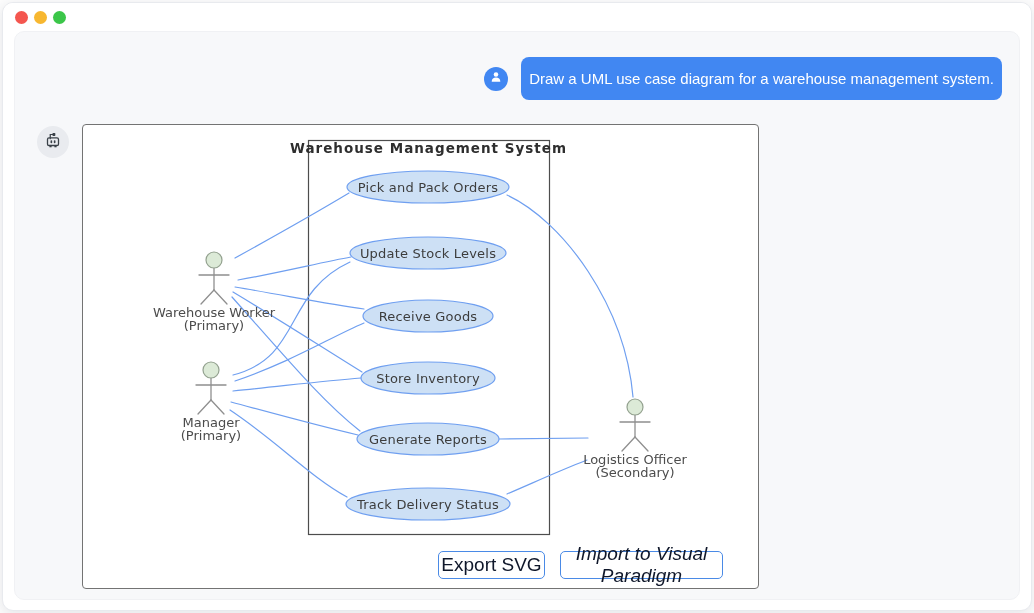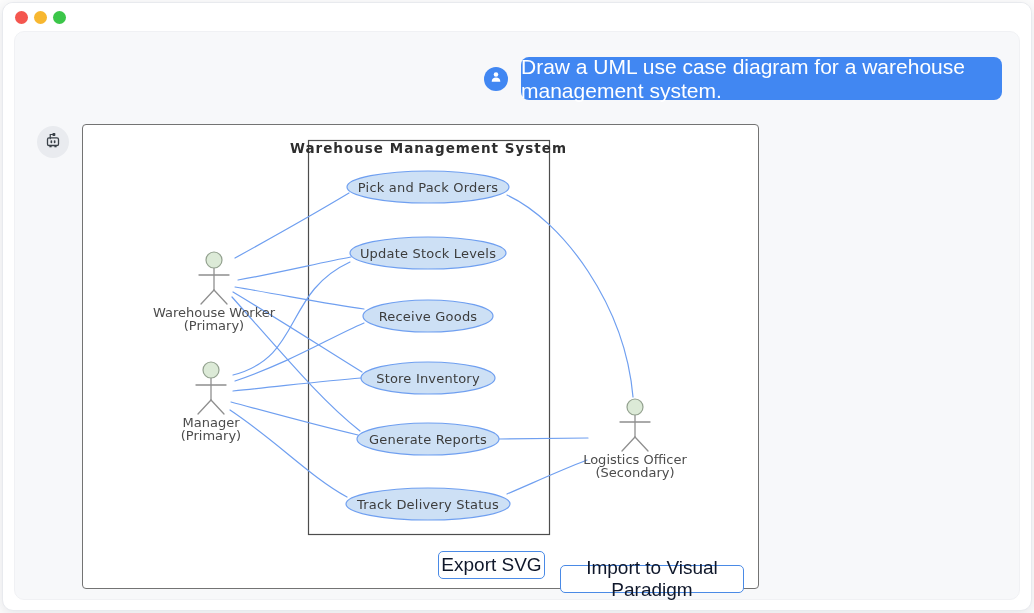--- a/index.html
+++ b/index.html
@@ -17,38 +17,38 @@
     background:#f7f8fa; border:1px solid #f0f1f4; border-radius:10px;
   }
   
   .avatar {
     position:absolute; left:469px; top:35px; width:24px; height:24px;
     border-radius:50%; display:flex; align-items:center; justify-content:center;
   }
   .bubble {
     position:absolute; left:506px; top:25px; width:481px; height:43px;
     border-radius:8px; display:flex; align-items:center; justify-content:center;
-    color:#ffffff; font-size:21px;
+    color:#ffffff; font-size:15px;
   }
   .bot-avatar {
     position:absolute; left:22px; top:94px; width:32px; height:32px;
     border-radius:50%; background:#e9ebef; display:flex; align-items:center; justify-content:center;
   }
   .canvas {
     position:absolute; left:67px; top:92px; width:677px; height:465px;
     background:#ffffff; border:1px solid #737373; border-radius:4px;
   }
   .canvas svg { position:absolute; left:0; top:0; }
   .btn {
     position:absolute; height:28px; background:#ffffff; border:1px solid #4a8ae6;
     border-radius:5px; color:#0f172a; font-size:19px; font-family:"Liberation Sans",sans-serif;
     display:flex; align-items:center; justify-content:center; cursor:pointer;
   }
   .btn-export { left:355px; top:426px; width:107px; }
-  .btn-import { left:477px; top:440px; width:184px; }
+  .btn-import { left:477px; top:426px; width:163px;font-style:italic; }
   
   .sys-title  { font:bold 13.5px "DejaVu Sans",sans-serif; letter-spacing:1px; fill:#2e2e2e; }
   .uc-label   { font:13px "DejaVu Sans",sans-serif; fill:#3d3d3d; letter-spacing:.2px; }
   .actor-label{ font:13px "DejaVu Sans",sans-serif; fill:#4c4c4c; }
 </style>
 </head>
 <body>
 
 <div class="window">
   <div class="titlebar">

